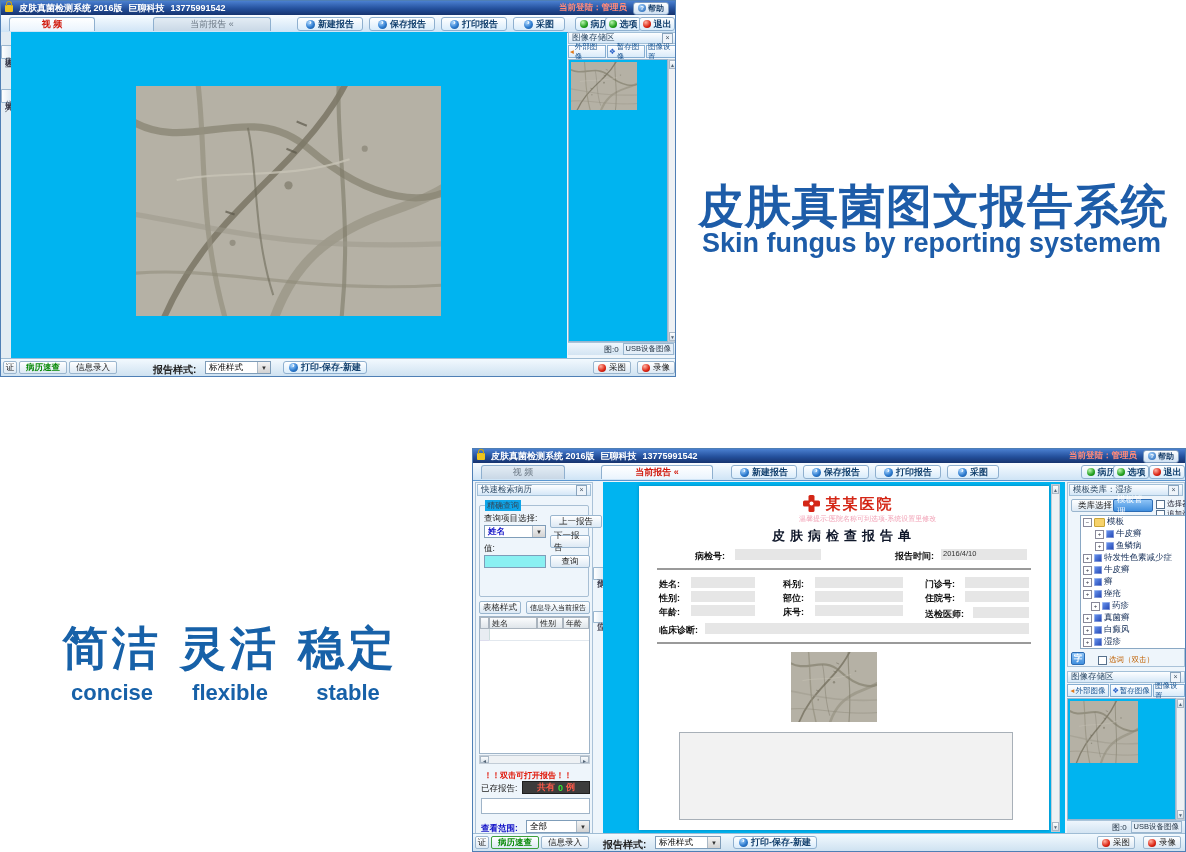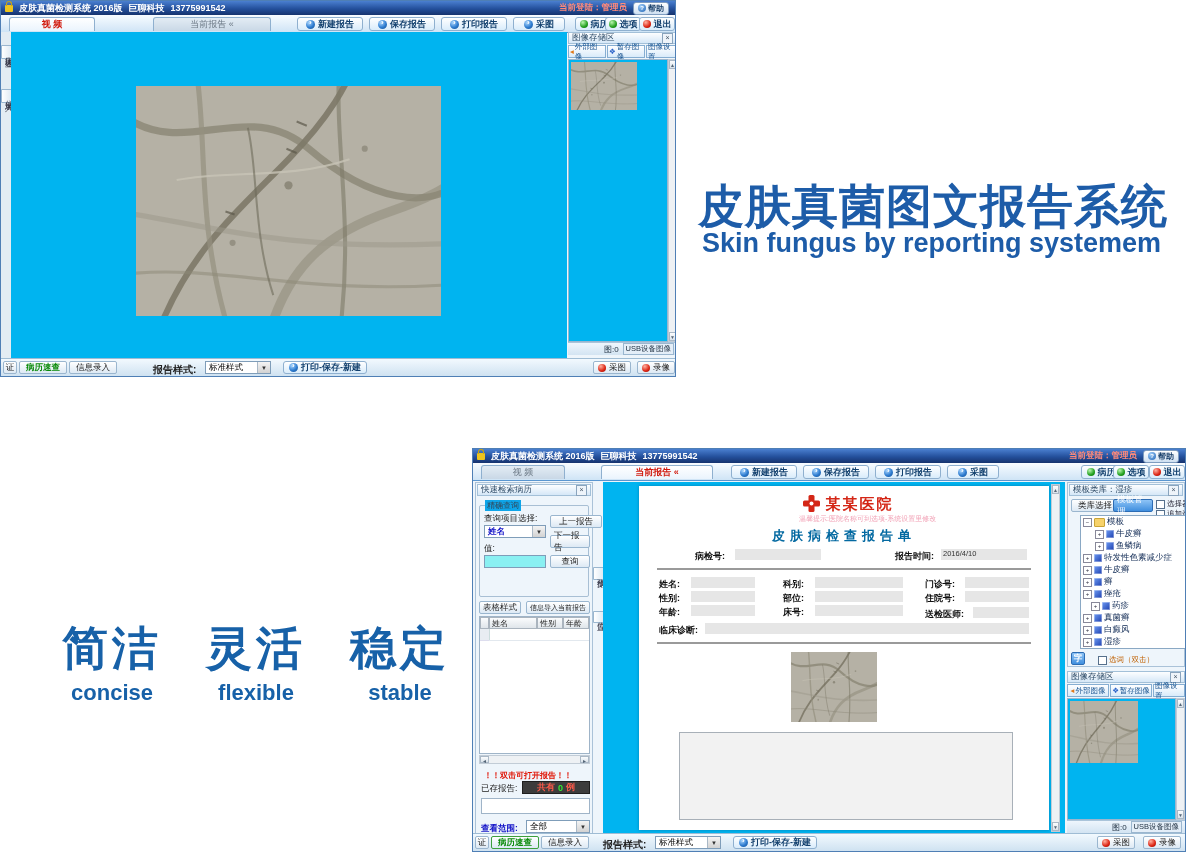--- a/index.html
+++ b/index.html
@@ -60,21 +60,21 @@
   .hscroll .a{position:absolute;top:0;bottom:0;width:9px;background:linear-gradient(#fcfdfe,#d9e2ea);
     border:1px solid #aab8c6;box-sizing:border-box;font-size:5px;color:#567;text-align:center;line-height:8px;}
   .micro{display:block;}
   
   .report{position:absolute;background:#ffffff;box-shadow:0 0 3px rgba(0,40,80,.35);}
   .r-label{position:absolute;font-size:9px;font-weight:bold;color:#111;white-space:nowrap;}
   .r-field{position:absolute;background:#e6e6e6;height:11px;}
   .r-hr{position:absolute;height:2px;background:#9a9a9a;}
   .hospital{color:#d42616;font-weight:bold;font-size:15px;letter-spacing:2px;}
   .hint-pink{color:#f2a2b6;font-size:7px;white-space:nowrap;}
-  .r-title{color:#0369a1;font-weight:bold;font-size:13px;letter-spacing:5px;margin-top:28px;}
+  .r-title{color:#0f172a;font-weight:bold;font-size:13px;letter-spacing:5px;margin-top:28px;}
   .textarea{position:absolute;background:#f2f2f2;border:1px solid #a8b0b8;box-sizing:border-box;}
   
   .group{position:absolute;border:1px solid #a8bfd4;border-radius:2px;box-sizing:border-box;}
   .group>.legend{position:absolute;top:-6px;left:5px;background:#0ea5e9;font-size:8px;color:#345;padding:0 2px;}
   .lbl{position:absolute;font-size:8.5px;color:#222;white-space:nowrap;}
   .lbl.blue{color:#1414c8;font-weight:bold;}
   .cyan-input{position:absolute;background:#8af0f2;border:1px solid #7f9db9;box-sizing:border-box;height:13px;}
   .th{position:absolute;background:linear-gradient(#fbfcfd,#dfe5ea);border:1px solid #aab4be;box-sizing:border-box;
     font-size:8px;color:#222;display:flex;align-items:center;padding:0 2px;height:12px;}
   .count-box{position:absolute;background:#3c3c3c;border:1px solid #1e1e1e;box-sizing:border-box;
@@ -85,21 +85,21 @@
   .cb-row{position:absolute;display:flex;align-items:center;gap:2px;font-size:7.5px;color:#223;white-space:nowrap;}
   
   .tree{position:absolute;background:#fff;border:1px solid #8aa8c4;box-sizing:border-box;overflow:hidden;}
   .t-item{display:flex;align-items:center;gap:2px;height:12px;font-size:8.5px;color:#102a54;white-space:nowrap;}
   .t-exp{width:7px;height:7px;border:1px solid #889;background:#fff;font-size:6px;line-height:6px;text-align:center;color:#334;flex:none;}
   .t-ico{width:8px;height:8px;border-radius:1px;flex:none;background:linear-gradient(135deg,#6f9cf4,#1d3fae);box-shadow:inset 0 0 0 1px rgba(255,255,255,.35);}
   .t-folder{width:9px;height:7px;background:#f7d26a;border:1px solid #c9a437;border-radius:1px;flex:none;}
   
   .mk-title{position:absolute;color:#1d5ca8;font-weight:bold;font-size:46px;white-space:nowrap;letter-spacing:1px;}
   .mk-sub{position:absolute;color:#1d5ca8;font-weight:bold;font-size:27px;white-space:nowrap;}
-  .mk-slogan{position:absolute;display:flex;gap:44px;justify-content:center;}
+  .mk-slogan{position:absolute;display:flex;gap:18px;justify-content:center;}
   .mk-word{display:flex;flex-direction:column;align-items:center;}
   .mk-word .cn{color:#1761a8;font-weight:bold;font-size:46px;letter-spacing:4px;white-space:nowrap;}
   .mk-word .en{color:#1761a8;font-weight:bold;font-size:22px;margin-top:0px;white-space:nowrap;}
   .grn{color:#0a8a0a !important;font-weight:bold;}
   .blue-btn{background:linear-gradient(#8ec4f6,#3f8ede) !important;color:#fff !important;border-color:#2c6cb4 !important;}
 </style>
 </head>
 <body>
 
 <svg width="0" height="0" style="position:absolute" aria-hidden="true">

